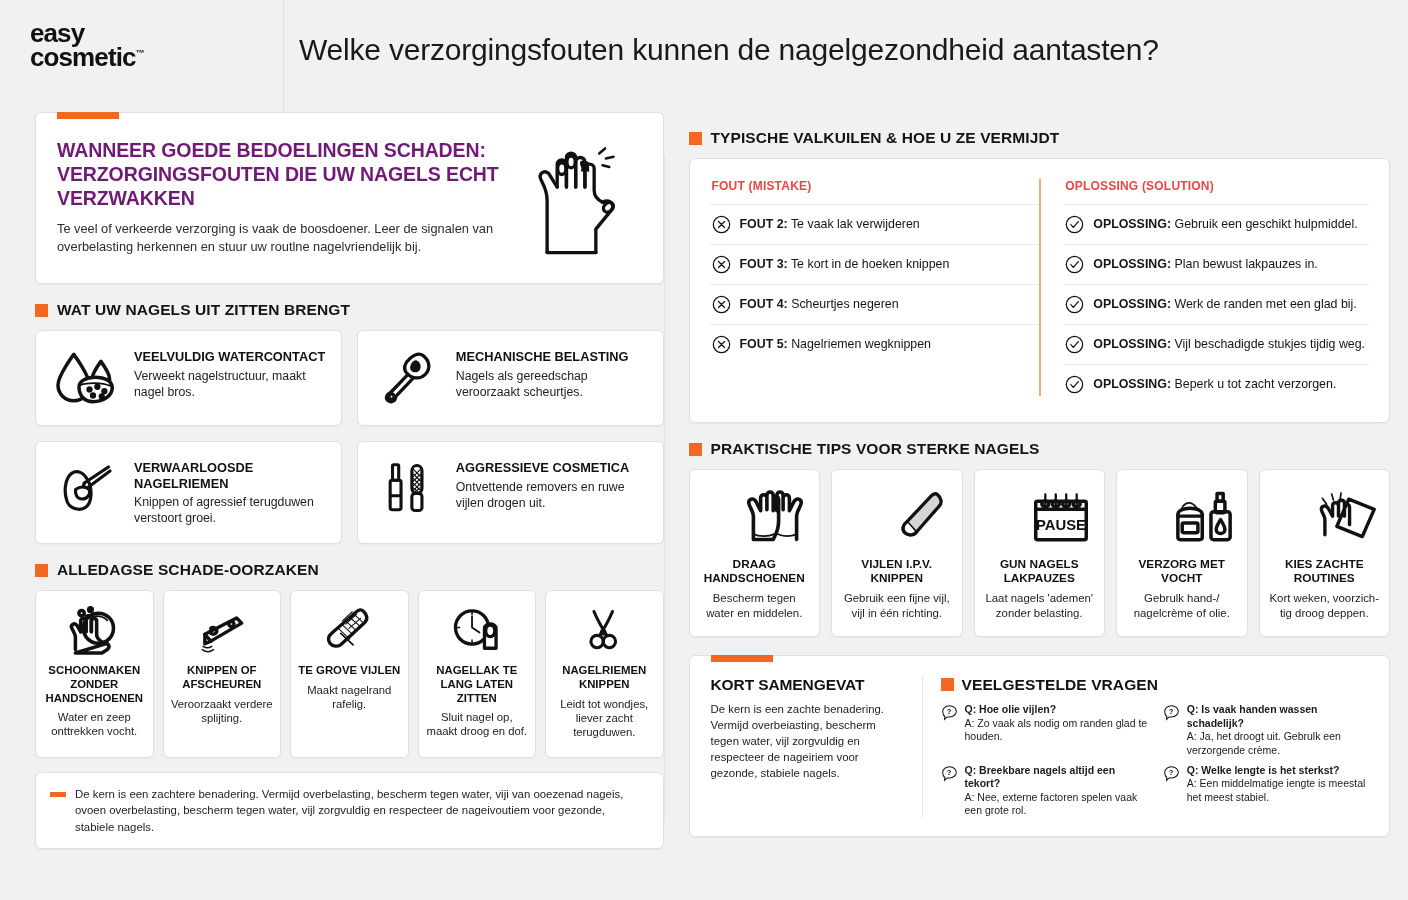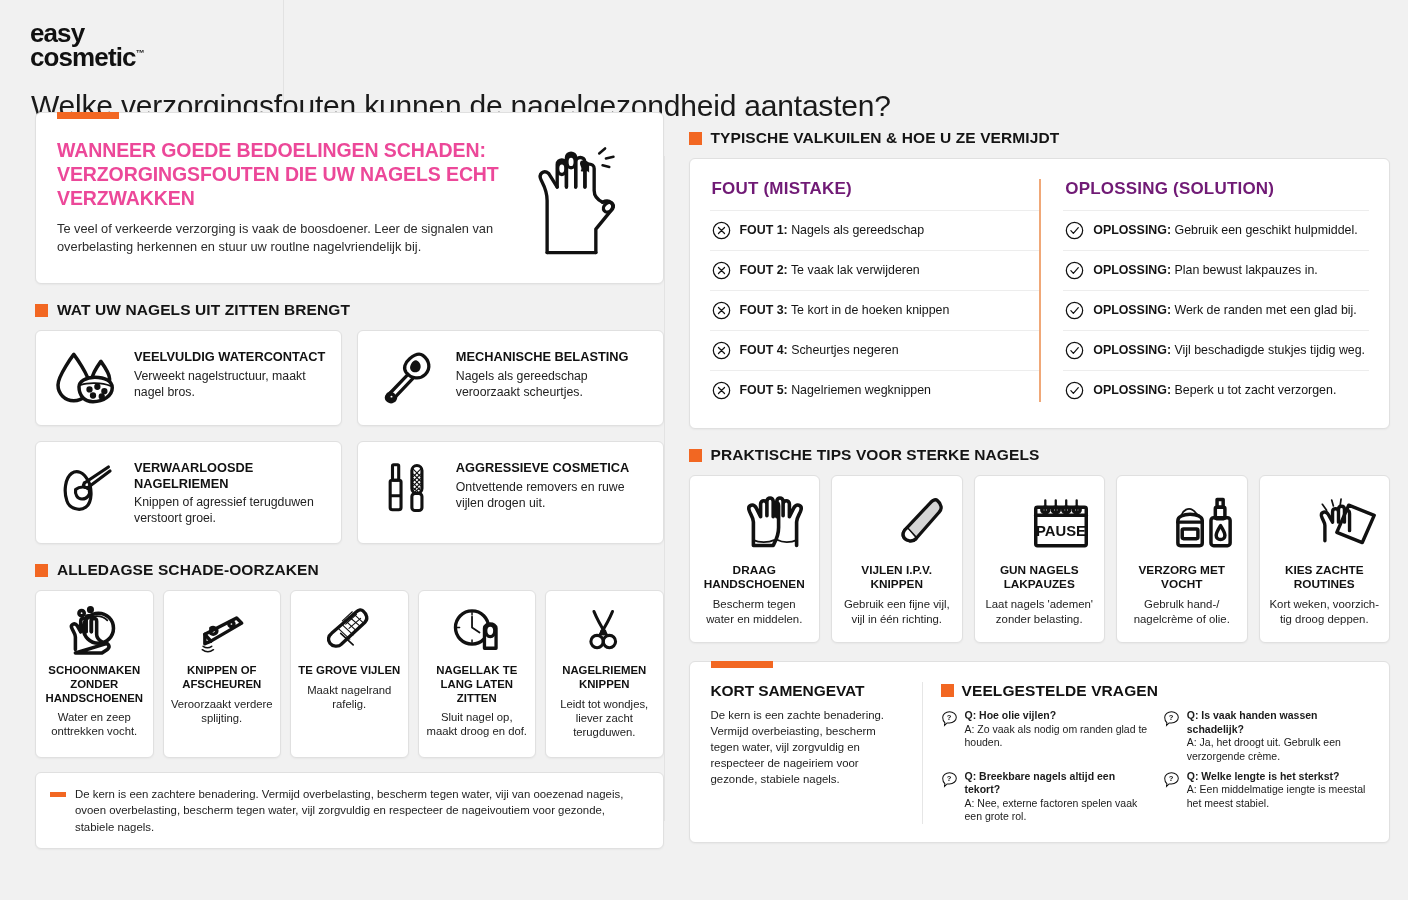--- a/index.html
+++ b/index.html
@@ -7,34 +7,34 @@
   html, body {
     width: 1408px; height: 900px;
     background: #f1f1f1;
     font-family: "Liberation Sans", sans-serif;
     color: #111;
     overflow: hidden;
   }
   .page { position: relative; width: 1408px; height: 900px; background: #f1f1f1; }
 
   
-  .header { display: flex; align-items: flex-start; height: 112px; padding: 14px 0 0 0; position: relative; flex-direction: column; }
+  .header { display: flex; align-items: flex-start; height: 112px; padding: 14px 0 0 0; position: relative; }
   .header:after {
     content: ""; position: absolute; left: 283px; top: 0; bottom: 0;
     width: 1px; background: #e2e2e2;
   }
   .logo-wrap { width: 283px; padding-left: 30px; padding-top: 8px; }
   .logo {
     font-weight: 800; font-size: 26px; line-height: 0.92;
     letter-spacing: -0.9px; color: #111;
   }
   .logo .l2 { position: relative; display: inline-block; }
   .logo .tm { font-size: 9px; vertical-align: super; font-weight: 700; letter-spacing: 0; }
   .page-title {
-    padding-left: 31px; padding-top: 16px;
+    padding-left: 16px; padding-top: 16px;
     font-size: 30px; font-weight: 400; line-height: 1.33;
     letter-spacing: -0.2px; color: #1a1a1a; max-width: 900px;
   }
 
   
   .cols { display: flex; padding: 0 18px 0 0; }
   .col-left { width: 672px; padding-left: 35px; }
   .col-right { width: 736px; padding-left: 25px; position: relative; }
   .col-right:before {
     content:""; position:absolute; left: 0px; top: 44px; bottom: 28px; width:1px; background:#e3e3e3;
@@ -50,21 +50,21 @@
     background: #fff; border: 1px solid #e0e0e0; border-radius: 6px;
     box-shadow: 0 1px 2px rgba(0,0,0,0.045);
   }
 
   
   .hero { position: relative; padding: 26px 24px 22px 21px; display: flex; align-items: flex-start; }
   .hero .tab { position: absolute; left: 21px; top: -1px; width: 62px; height: 7px; background: #F26722; }
   .hero-text { flex: 1; }
   .hero h1 {
     font-size: 19.5px; font-weight: 800; line-height: 1.23; letter-spacing: -0.1px;
-    text-transform: uppercase; color: #ec4899;
+    text-transform: uppercase; color: #701a75;
   }
   .hero p { margin-top: 9px; font-size: 12.8px; line-height: 1.38; color: #2b2b2b; max-width: 455px; }
   .hero-illo { width: 118px; flex: none; margin-top: -4px; margin-right: 6px; }
 
   
   .grid2 { display: grid; grid-template-columns: 1fr 1fr; gap: 15px; }
   .cause { display: flex; gap: 12px; padding: 16px 14px 16px 14px; align-items: flex-start; min-height: 92px; }
   .cause .ico { width: 72px; flex: none; display:flex; align-items:center; justify-content:center; }
   .cause .body { padding-top: 2px; }
   .cause h3 { font-size: 12.8px; font-weight: 700; line-height: 1.22; text-transform: uppercase; letter-spacing: 0px; }
@@ -81,21 +81,21 @@
   .note { margin-top: 14px; padding: 13px 16px 13px 14px; display: flex; gap: 9px; align-items: flex-start; }
   .note .dash { width: 16px; height: 5px; background: #F26722; flex: none; margin-top: 6px; }
   .note p { font-size: 11.4px; line-height: 1.42; color: #222; }
 
   
   .tbl { padding: 18px 20px 18px 20px; }
   .tbl-inner { display: grid; grid-template-columns: 1fr 1fr; }
   .tcol { position: relative; }
   .tcol.right { padding-left: 24px; }
   .tcol.right:before { content:""; position:absolute; left:0; top:2px; bottom:8px; width:1.5px; background:#F0A878; }
-  .th { font-size: 17px; font-weight: 700; color: #701a75; letter-spacing: 0.2px; padding: 2px 0 11px 2px; }
+  .th { font-size: 12px; font-weight: 700; color: #ef4444; letter-spacing: 0.2px; padding: 2px 0 11px 2px; }
   .trow { display: flex; align-items: center; gap: 9px; padding: 10px 0 10px 2px; border-top: 1px solid #ededed; }
   .trow .mark { width: 19px; height: 19px; flex: none; }
   .trow .lbl { font-size: 12.4px; line-height: 1.2; color: #141414; }
   .trow .lbl b { font-weight: 700; }
 
   
   .tips { display: grid; grid-template-columns: repeat(5, 1fr); gap: 11px; }
   .tip { padding: 16px 8px 15px 8px; text-align: center; min-height: 160px; }
   .tip .ico { height: 62px; display:flex; align-items:center; justify-content:flex-end; margin-bottom: 9px; }
   .tip h4 { font-size: 11.8px; font-weight: 700; line-height: 1.2; text-transform: uppercase; }
@@ -360,29 +360,20 @@
         <div class="tbl-inner">
           <div class="tcol">
             <div class="th">FOUT (MISTAKE)</div>
             <div class="trow">
               <span class="mark">
                   <svg viewBox="0 0 20 20" width="19" height="19">
                     <circle cx="10" cy="10" r="8.6" fill="none" stroke="#111" stroke-width="1.3"></circle>
                     <path d="M6.8 6.8 L13.2 13.2 M13.2 6.8 L6.8 13.2" stroke="#111" stroke-width="1.3" stroke-linecap="round"></path>
                   </svg>
                 </span>
-              <span class="lbl"><b>FOUT 1:</b><span> Nagels als gereedschap</span></span>
-            </div>
-            <div class="trow">
-              <span class="mark">
-                  <svg viewBox="0 0 20 20" width="19" height="19">
-                    <circle cx="10" cy="10" r="8.6" fill="none" stroke="#111" stroke-width="1.3"></circle>
-                    <path d="M6.8 6.8 L13.2 13.2 M13.2 6.8 L6.8 13.2" stroke="#111" stroke-width="1.3" stroke-linecap="round"></path>
-                  </svg>
-                </span>
               <span class="lbl"><b>FOUT 2:</b><span> Te vaak lak verwijderen</span></span>
             </div>
             <div class="trow">
               <span class="mark">
                   <svg viewBox="0 0 20 20" width="19" height="19">
                     <circle cx="10" cy="10" r="8.6" fill="none" stroke="#111" stroke-width="1.3"></circle>
                     <path d="M6.8 6.8 L13.2 13.2 M13.2 6.8 L6.8 13.2" stroke="#111" stroke-width="1.3" stroke-linecap="round"></path>
                   </svg>
                 </span>
               <span class="lbl"><b>FOUT 3:</b><span> Te kort in de hoeken knippen</span></span>

